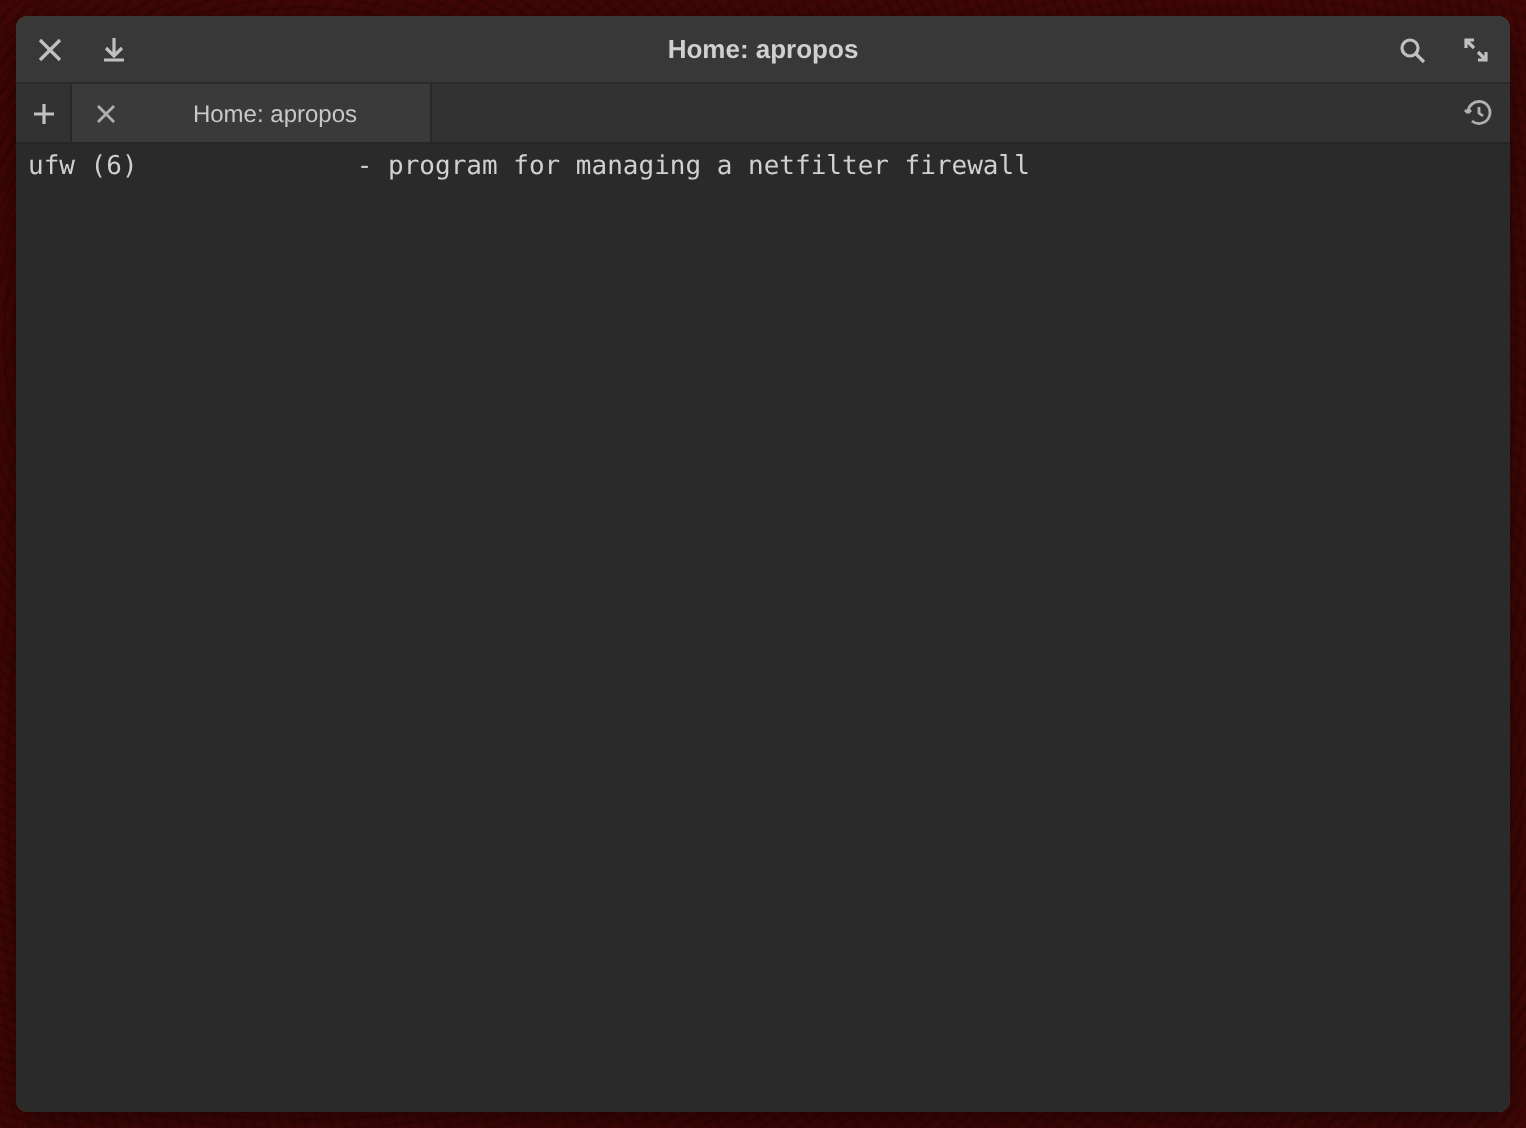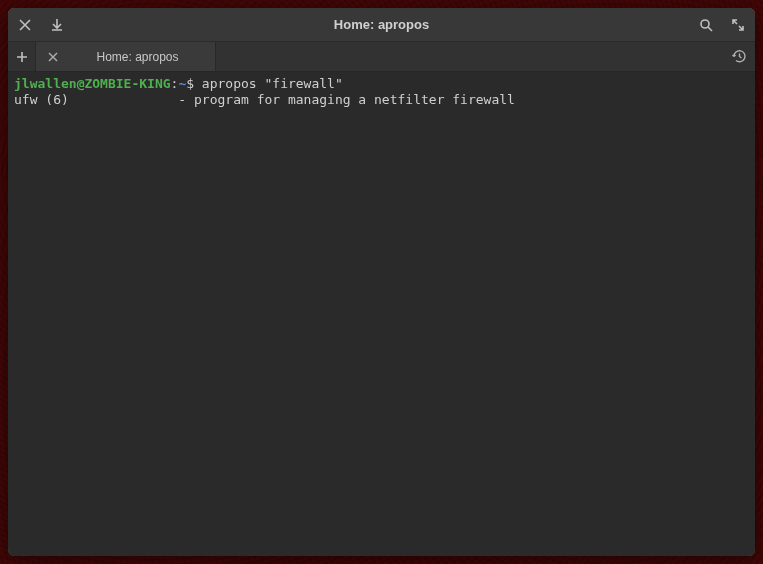--- a/index.html
+++ b/index.html
@@ -216,16 +216,15 @@
     <div class="tabbar-spacer"></div>
     <div class="history-btn">
       <svg width="15" height="15" viewBox="0 0 15 15" stroke="currentColor" stroke-width="1.4" fill="none">
           <path d="M2 7.5 A5.5 5.5 0 1 1 4 11.5 M2 7.5 L0.5 6 M2 7.5 L3.5 6"></path>
           <path d="M7.5 4.5 V7.5 L9.5 9"></path>
         </svg>
     </div>
   </div>
 
   <div class="terminal">
-    <div class="term-line"><span class="prompt-user">jlwallen</span><span class="prompt-at">@</span><span class="prompt-host">ZOMBIE-KING</span><span class="prompt-colon">:</span><span class="prompt-path">~</span><span class="prompt-sym">$</span><span class="cmd-text"> <span>apropos "firewall"</span></span></div>
     <div class="term-line"><span class="cmd-text">ufw (6)              - program for managing a netfilter firewall</span></div>
   </div>
 </div>
 
 </body></html>

